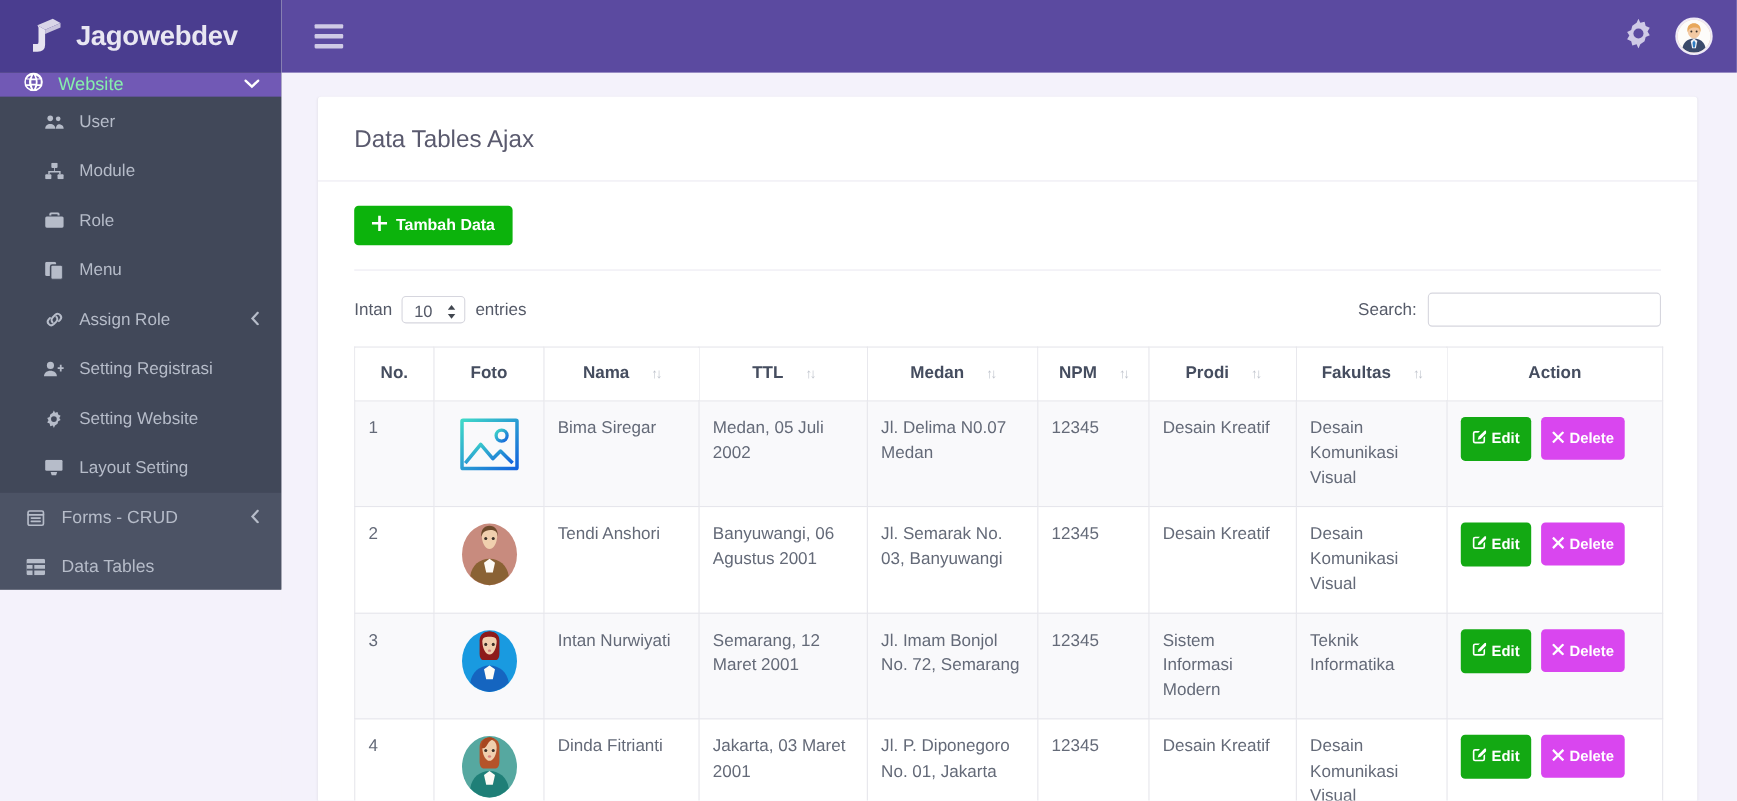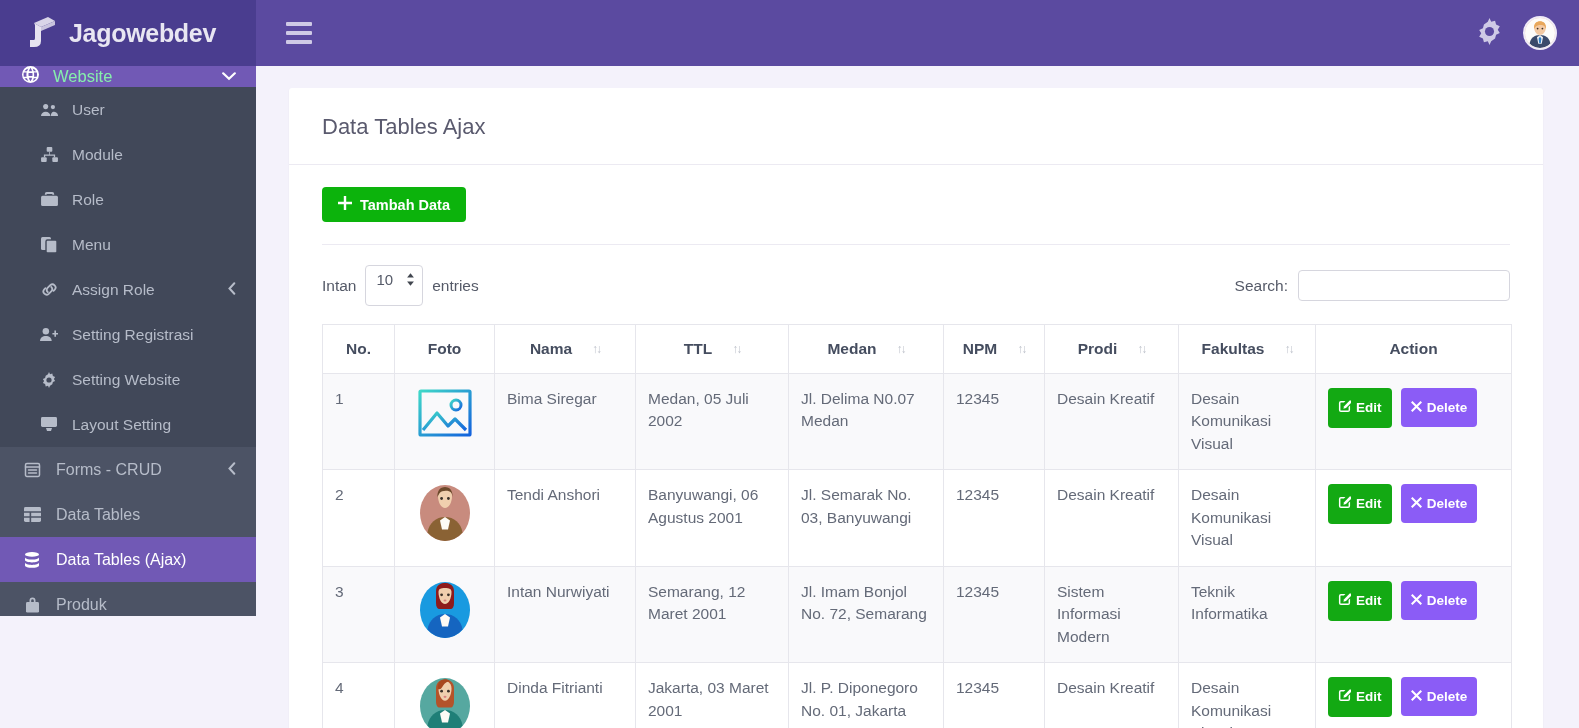--- a/index.html
+++ b/index.html
@@ -6,21 +6,21 @@
   html, body {
     width: 1579px; height: 728px;
     overflow: hidden;
     font-family: "Liberation Sans", sans-serif;
     background: #f4f2fb;
   }
   .app { display: flex; width: 1579px; height: 728px; position: relative; }
 
   
   .sidebar {
-    width: 256px; min-width: 256px; height: 616px;
+    width: 256px; min-width: 256px; height: 536px;
     background: #454d5f;
     display: flex; flex-direction: column;
     overflow: hidden;
   }
   .brand {
     height: 66px; min-height: 66px;
     background: #4a3d8f;
     display: flex; align-items: center;
     padding-left: 28px; gap: 11px;
   }
@@ -97,21 +97,21 @@
   }
   .divider { border-top: 1px solid #eceaf2; margin: 22px 0 0 0; }
 
   .table-controls {
     display: flex; align-items: center;
     padding: 20px 0 18px 0;
   }
   .dt-length { display: flex; align-items: center; gap: 9px; font-size: 15.5px; color: #555a68; }
   .dt-select {
     border: 1px solid #d6d6de; border-radius: 4px;
-    padding: 5px 6px 17px 10px; font-size: 15px; color: #555a68;
+    padding: 5px 6px 1px 10px; font-size: 15px; color: #555a68;
     background: #fff; display: inline-flex; align-items: center; gap: 12px; cursor: pointer;
   }
   .stepper { display: flex; flex-direction: column; gap: 2px; line-height: 0; }
   .dt-filter { margin-left: auto; display: flex; align-items: center; gap: 10px; font-size: 15.5px; color: #555a68; }
   .dt-search {
     width: 212px; height: 31px;
     border: 1px solid #d6d6de; border-radius: 4px;
     padding: 0 8px; font-size: 14px;
     font-family: "Liberation Sans", sans-serif;
     outline: none;
@@ -140,21 +140,21 @@
   .ph-img { width: 56px; height: 50px; display: inline-block; }
 
   .btn-edit, .btn-del {
     display: inline-flex; gap: 5px;
     border: none; border-radius: 4px; color: #fff;
     font-size: 13.5px; font-weight: bold; cursor: pointer;
     padding: 12px 10px; font-family: "Liberation Sans", sans-serif;
     vertical-align: top;
   }
   .btn-edit { background: #13a913; margin-right: 5px; }
-  .btn-del { background: #8b5cf6; }
+  .btn-del { background: #d946ef; }
 
   
   col.w-no { width: 72px; }
   col.w-foto { width: 100px; }
   col.w-nama { width: 141px; }
   col.w-ttl { width: 153px; }
   col.w-alamat { width: 155px; }
   col.w-npm { width: 101px; }
   col.w-prodi { width: 134px; }
   col.w-fak { width: 137px; }

